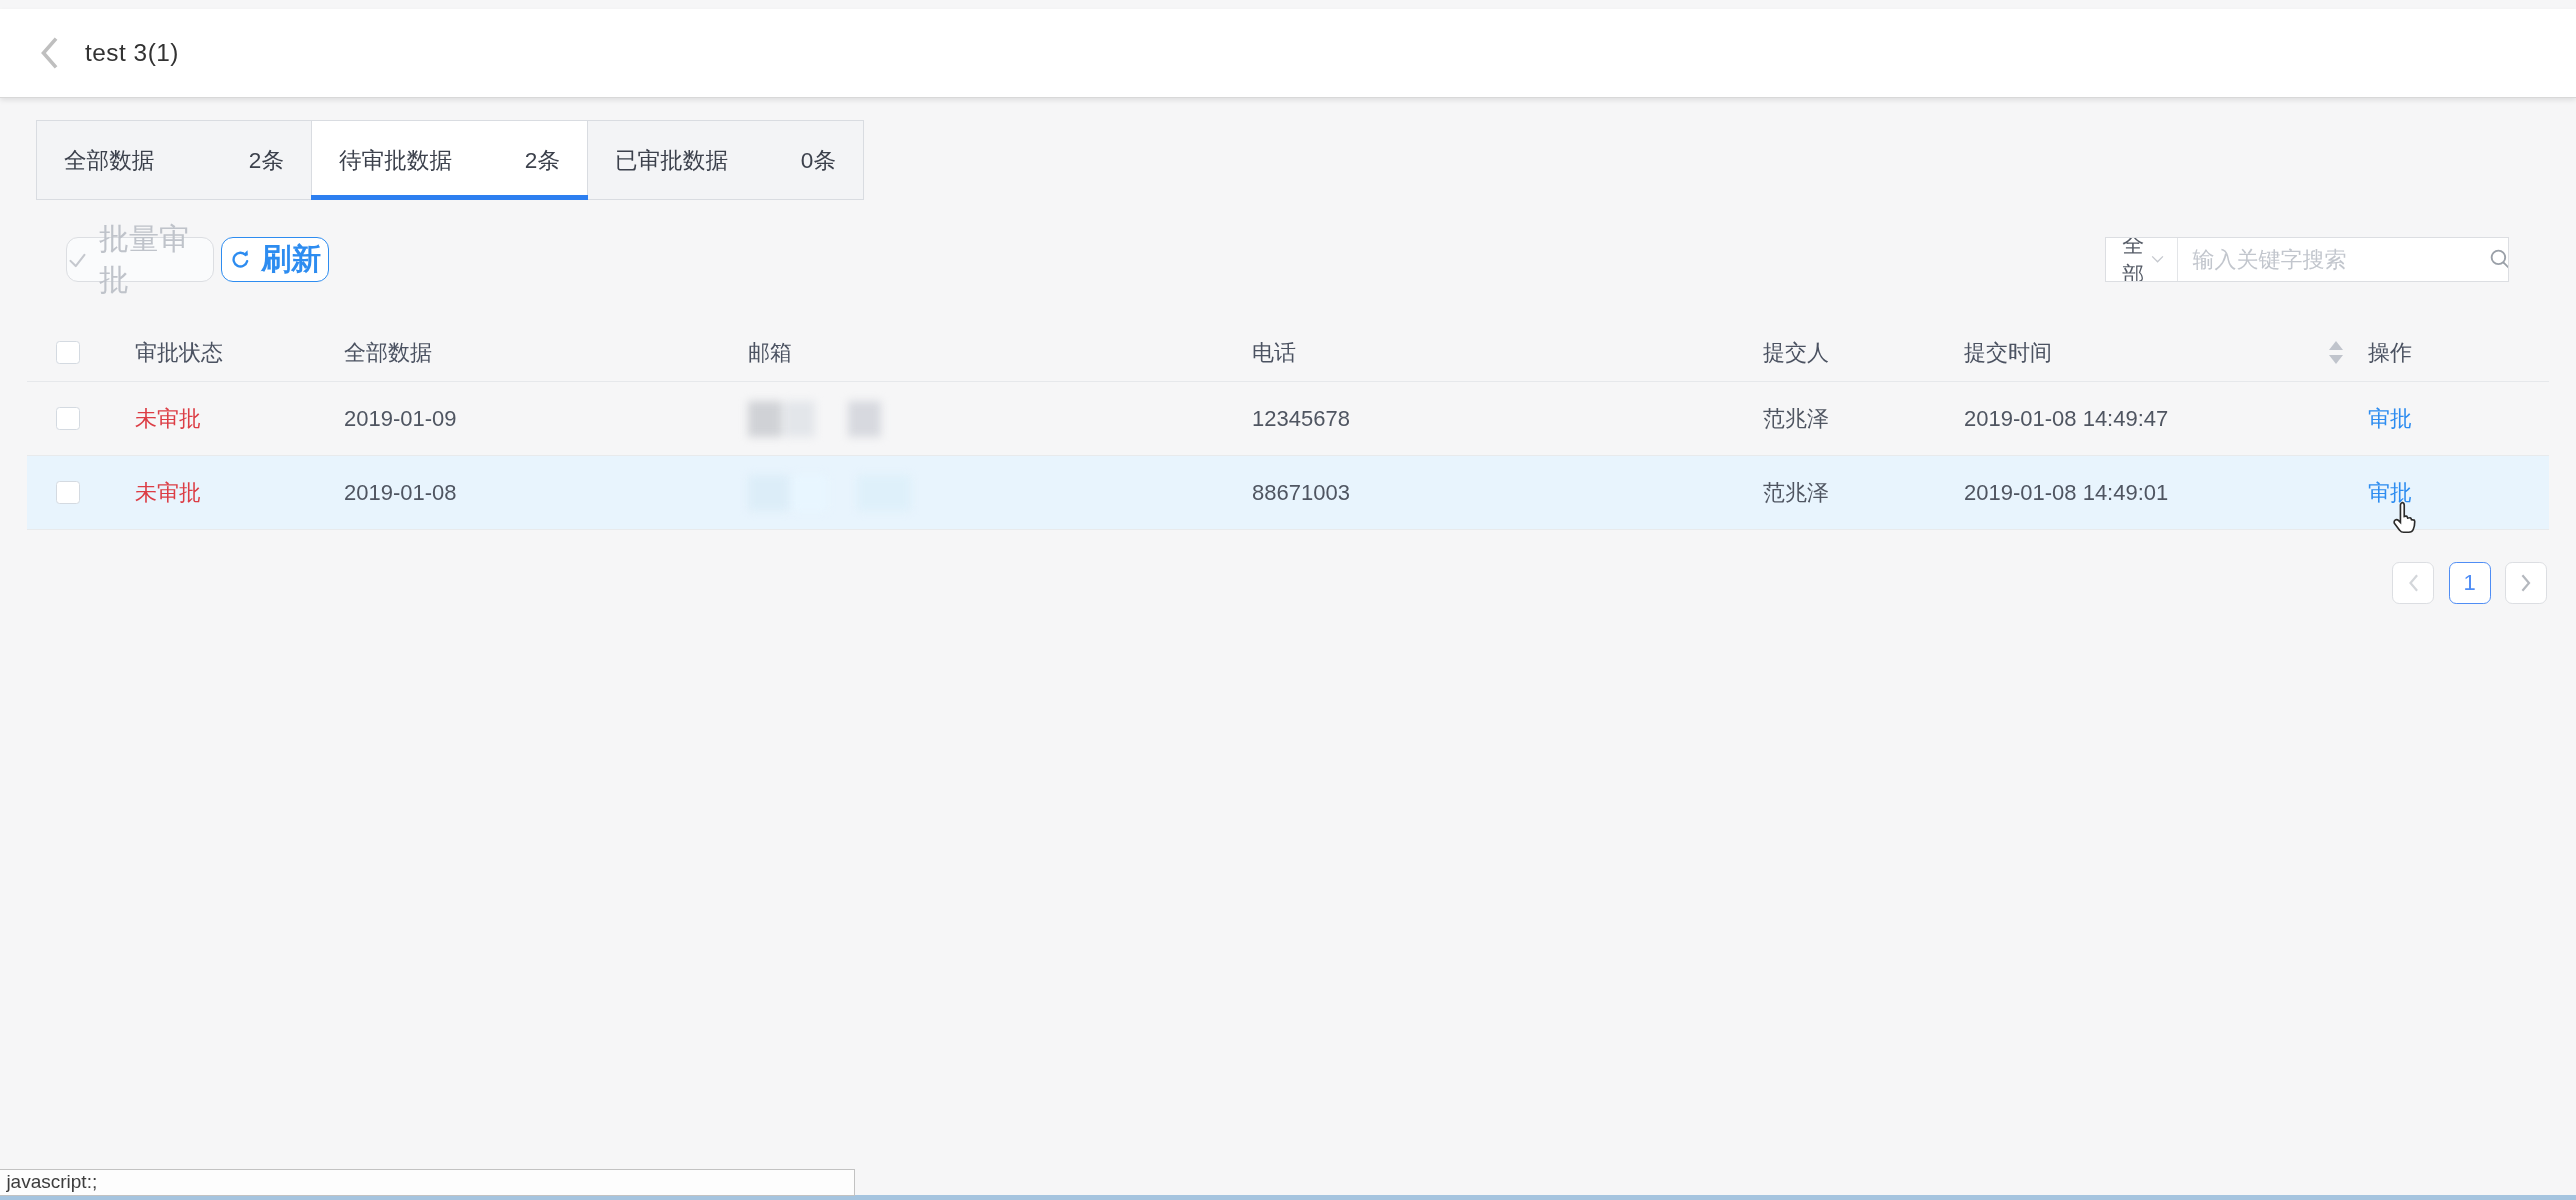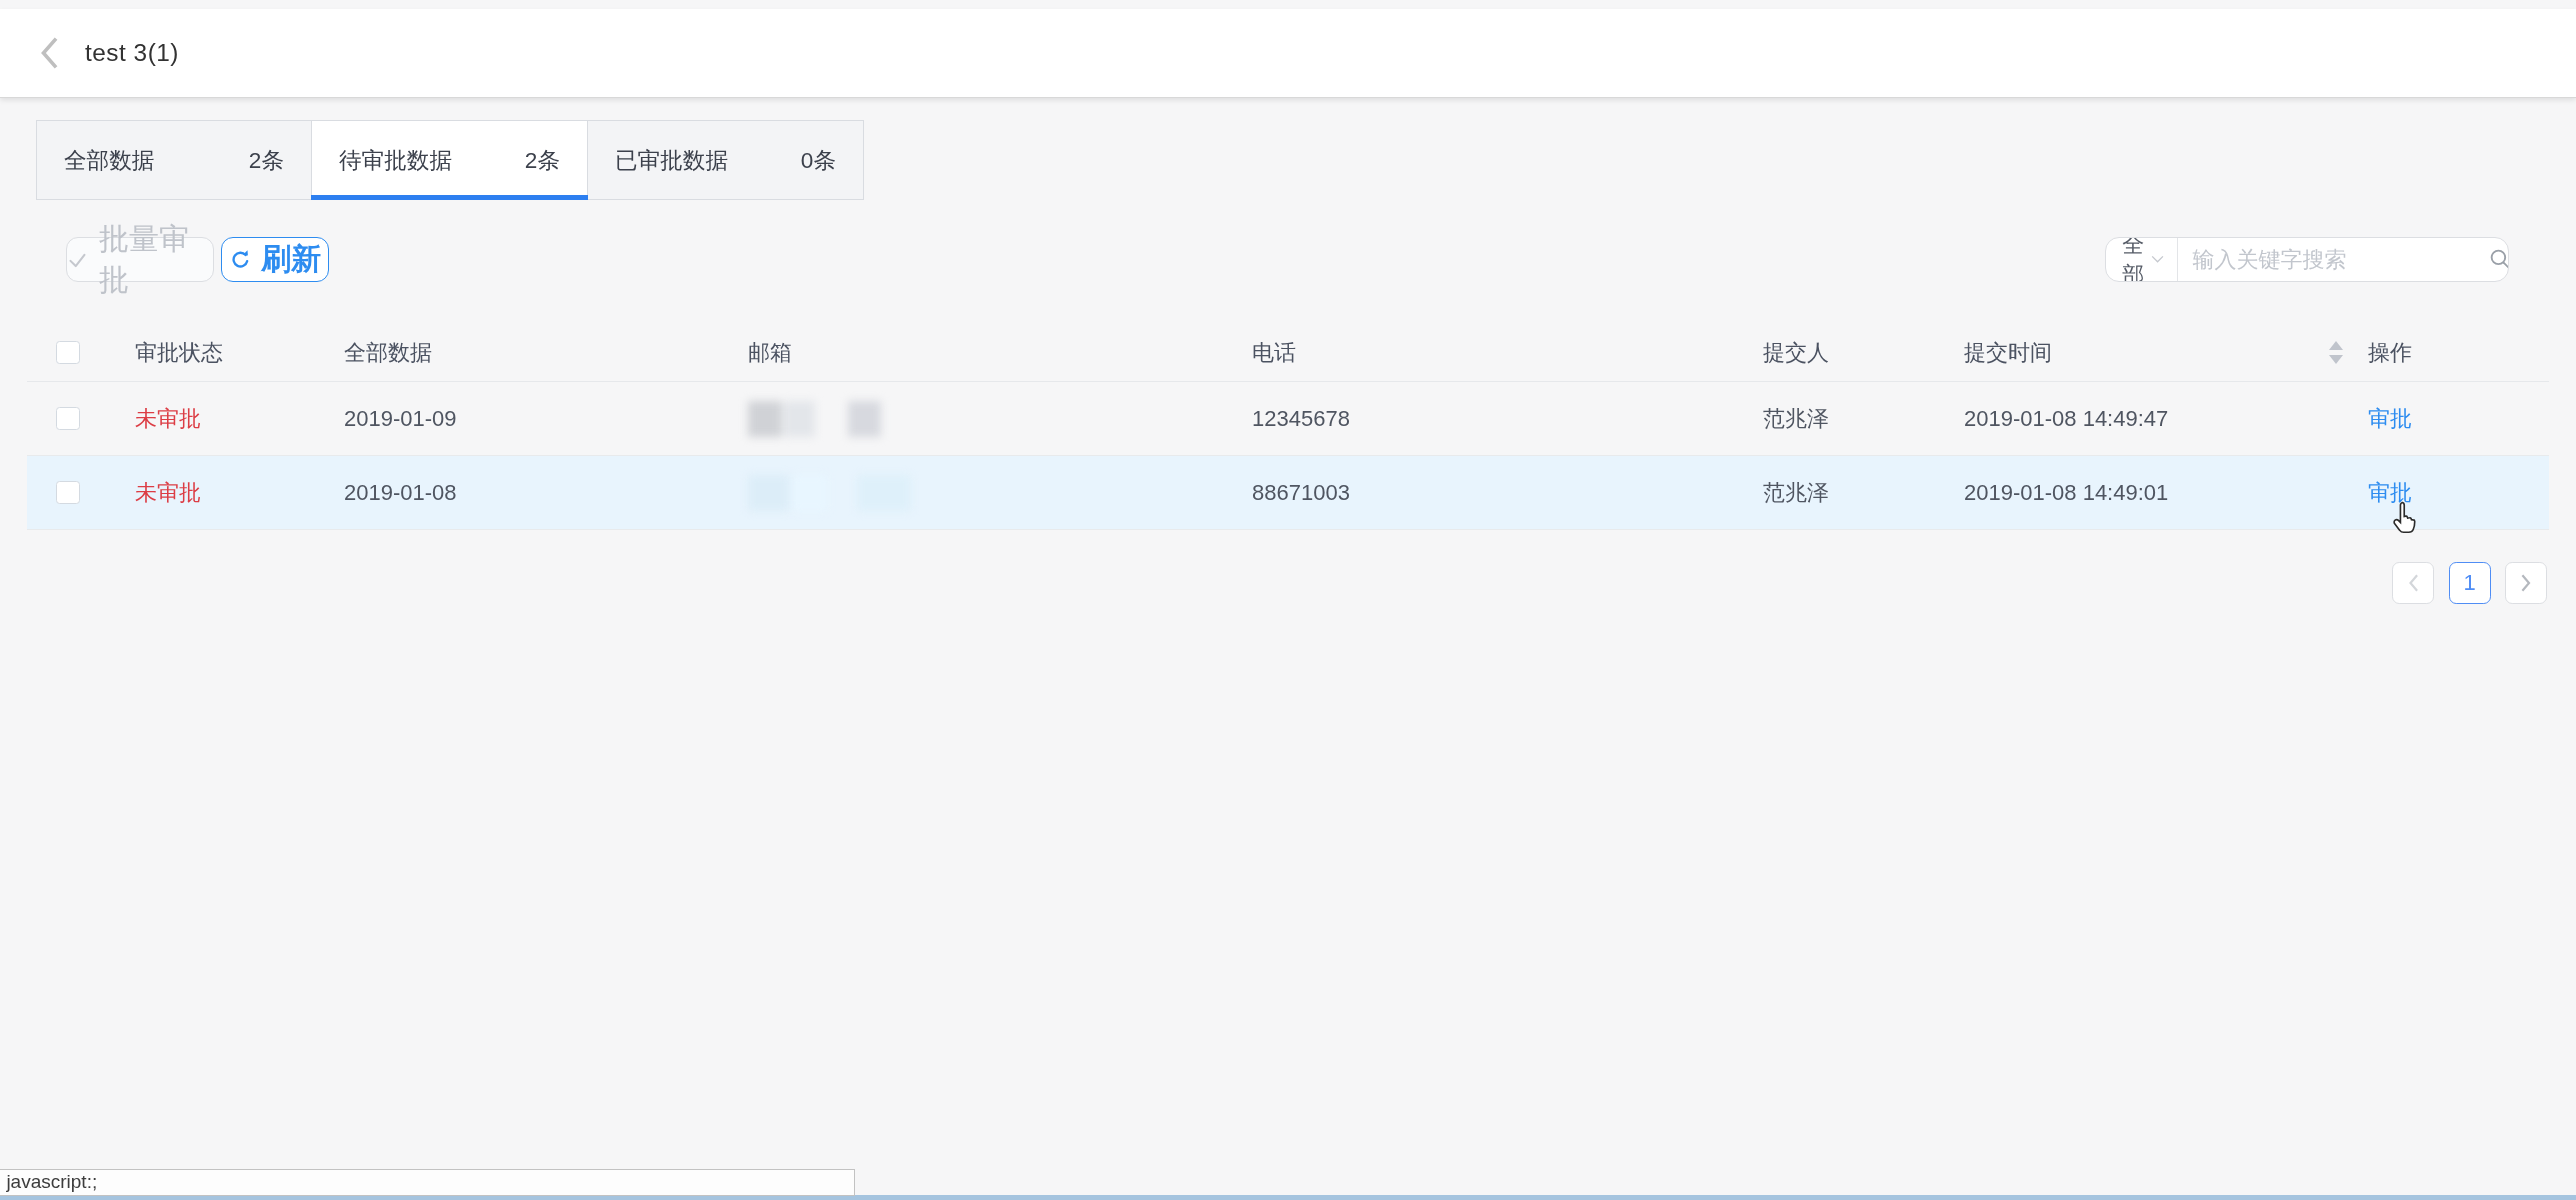--- a/index.html
+++ b/index.html
@@ -34,21 +34,21 @@
   
   .toolbar { display:flex; align-items:center; margin-top:37px; height:45px; }
   .btn {
     height:45px; border-radius:12px; display:flex; align-items:center; justify-content:center;
     font-size:30px; border:0.9px solid #dcdee2; background:#fff; cursor:pointer;
   }
   .btn-batch { width:148px; margin-left:39px; color:#bfc3ca; background:#fafbfc; gap:11px; cursor:not-allowed; }
   .btn-refresh { width:108px; margin-left:7px; color:#2d8cf0; border:1.8px solid #2d8cf0; gap:9px; font-weight:bold;}
   .spacer { flex:1; }
   .search-group {
-    width:404px; height:45px; border:0.9px solid #dcdee2; border-radius:14px; background:#fff;
+    width:404px; height:45px; border:0.9px solid #dcdee2; border-radius:0; background:#fff;
     display:flex; align-items:center; margin-right:40px; overflow:hidden;
   }
   .filter-select {
     width:105px; height:100%; display:flex; align-items:center; justify-content:space-between;
     padding:0 12.7px 0 16.3px; color:#555b66; font-size:22px; cursor:pointer;
     border-right:0.9px solid #e3e5e8;
   }
   .search-input-wrap { flex:1; display:flex; align-items:center; padding:0 14.5px; gap:7.2px; }
   .search-input {
     flex:1; border:none; outline:none; font-size:22px; color:#555;

